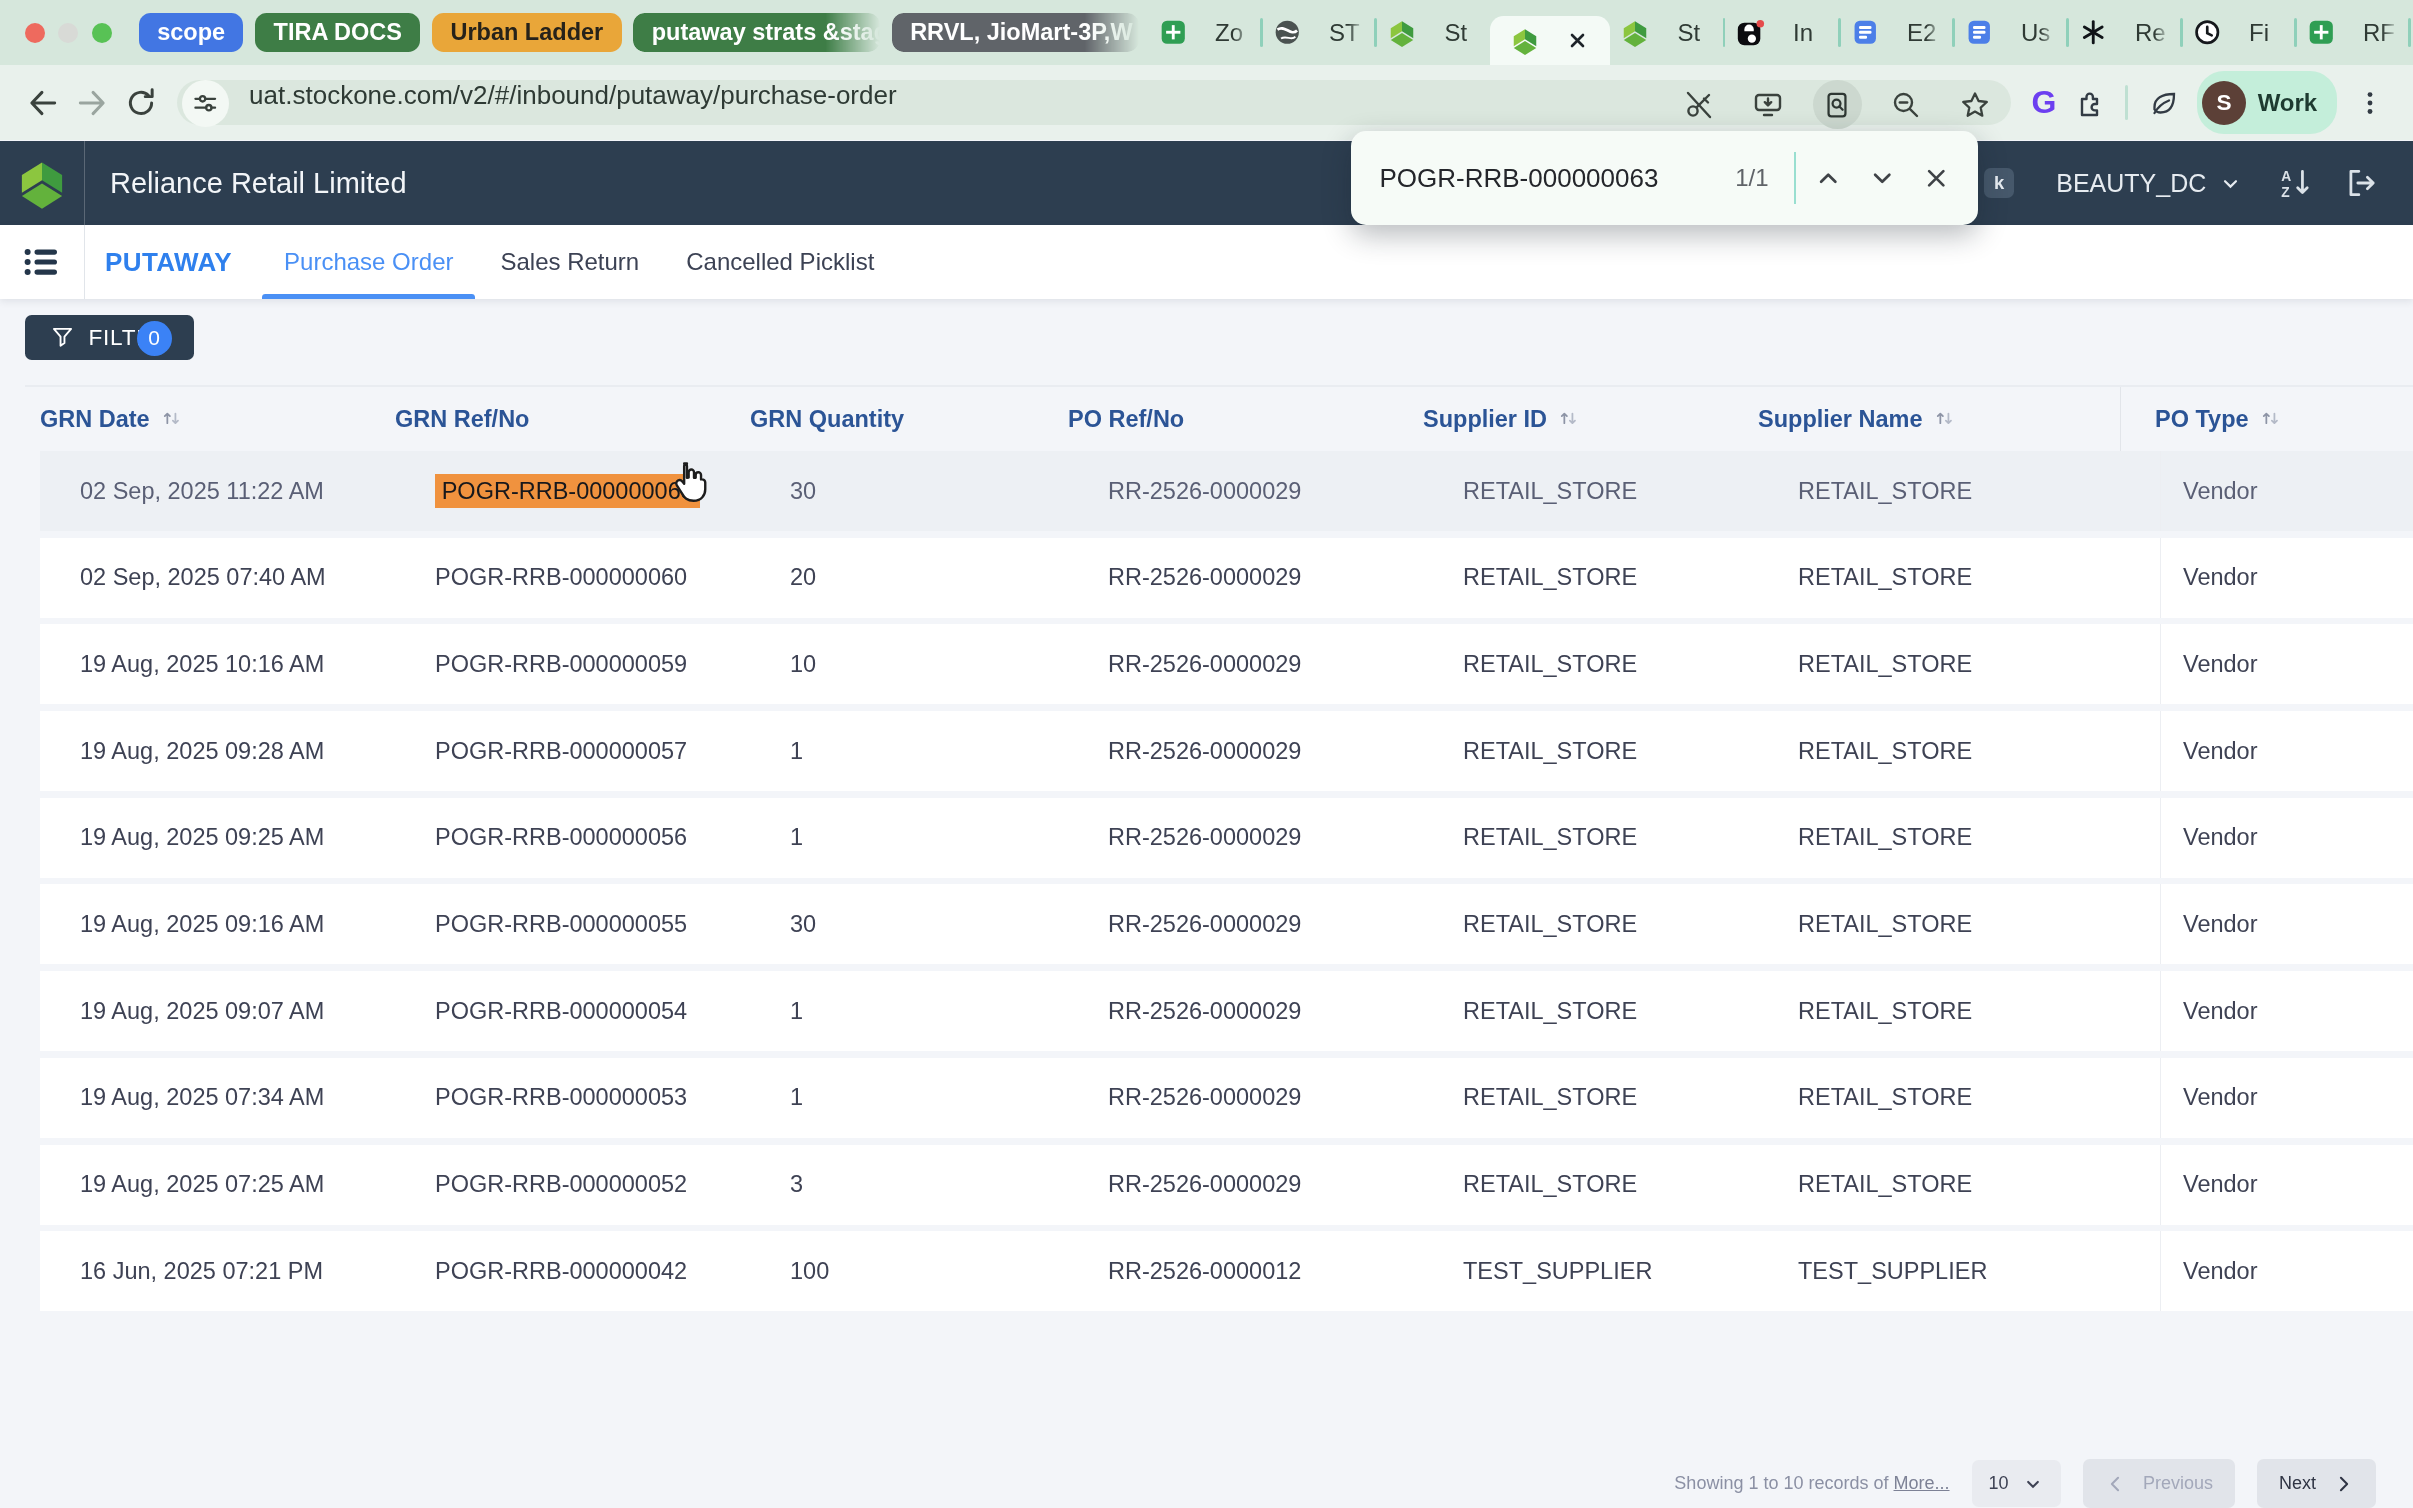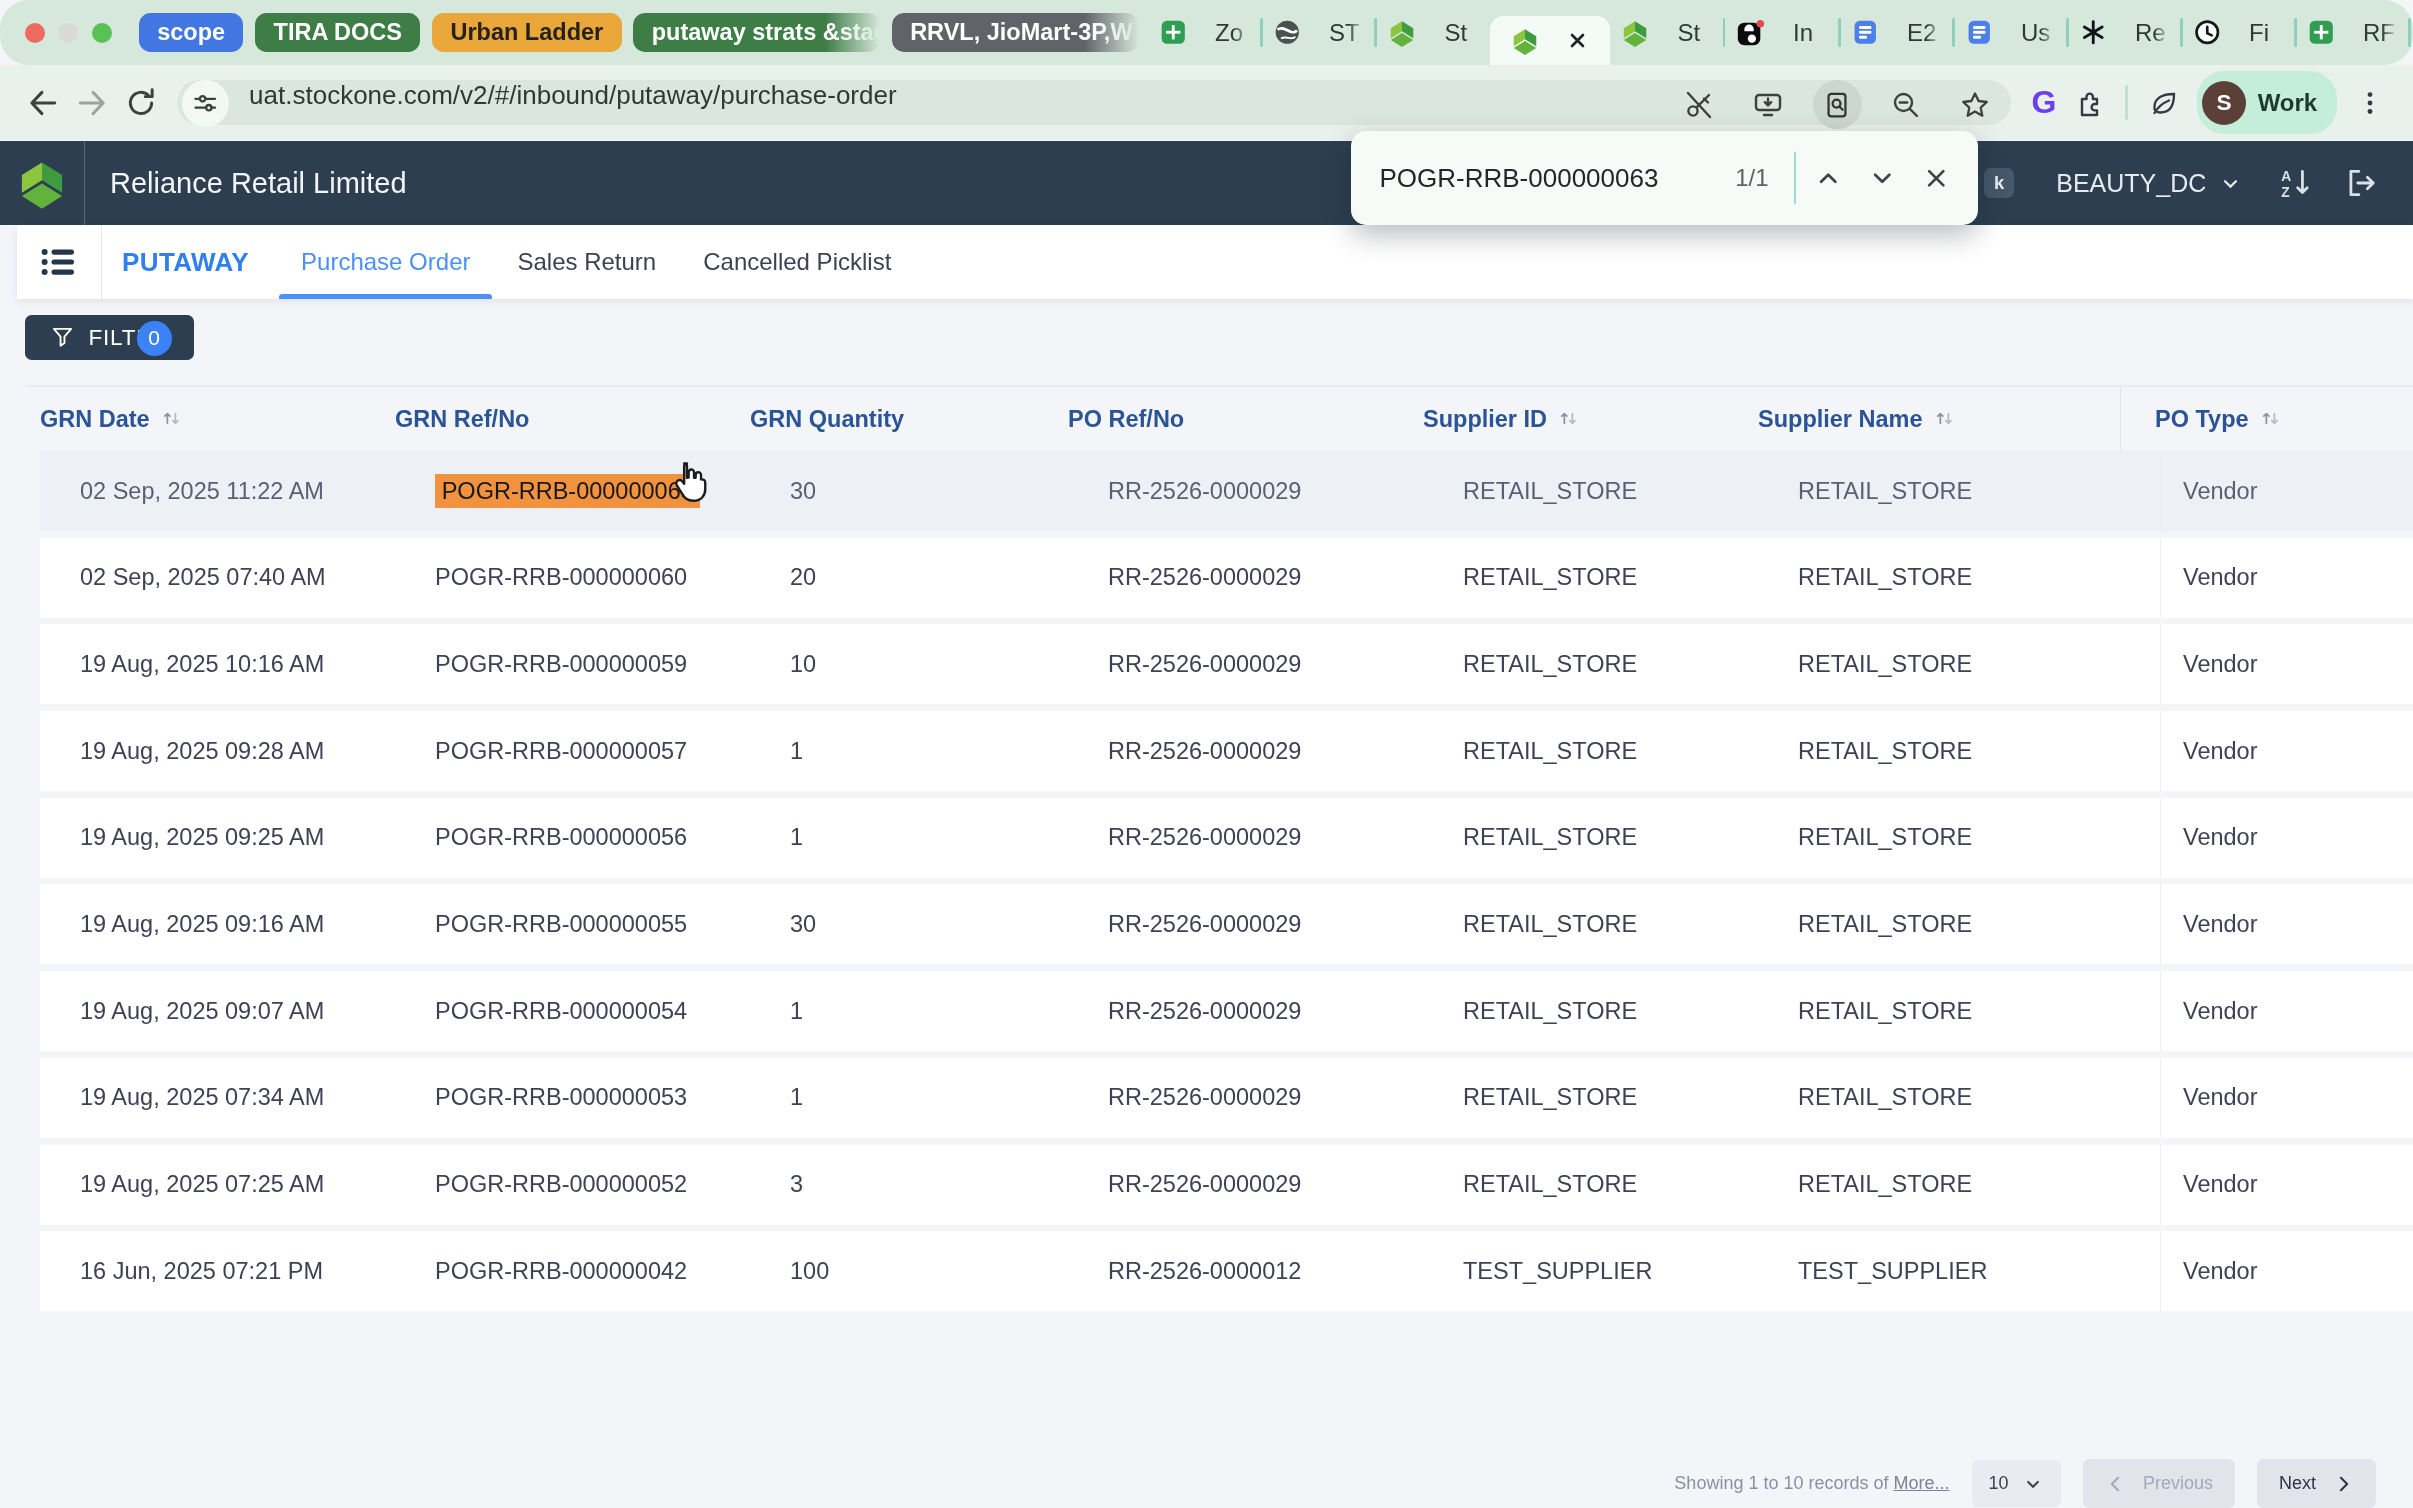--- a/index.html
+++ b/index.html
@@ -1,21 +1,21 @@
 <!DOCTYPE html>
 <html style="font-size:13.4px"><head>
 <meta charset="utf-8">
 <style>
   html,body{margin:0;padding:0;background:#f3f5f9;}
   .screen{position:relative;width:2413px;height:1508px;overflow:hidden;
           font-family:"Liberation Sans","DejaVu Sans",sans-serif;background:#f3f5f9;}
 
   
   .tabstrip{position:absolute;top:0;left:0;right:0;height:65px;background:#d6e7dc;
-            display:flex;align-items:center;padding:0 15px;gap:10px;border-radius:29px;}
+            display:flex;align-items:center;padding:0 15px;gap:10px;}
   .traffic{display:flex;gap:13.4px;margin:0 17px 0 10px;}
   .light{width:20px;height:20px;border-radius:50%;}
   .light.red{background:#ee6a5e}.light.gray{background:#d8dad6}.light.green{background:#58c255}
   .group-pill{height:39px;border-radius:11.7px;display:flex;align-items:center;padding:0 18.4px;
               font-size:23.5px;font-weight:600;white-space:nowrap;max-width:210px;overflow:hidden;}
   .group-pill.fade{-webkit-mask-image:linear-gradient(90deg,#000 78%,transparent);
                    mask-image:linear-gradient(90deg,#000 78%,transparent);}
   .tab-item{display:flex;align-items:center;gap:28px;padding:0 10px;height:65px;
             font-size:24px;color:#2f3a34;white-space:nowrap;}
   .tab-item .tab-label{-webkit-mask-image:linear-gradient(90deg,#000 55%,transparent);
@@ -61,21 +61,21 @@
   
   .find-bar{position:absolute;left:1351px;top:131px;width:627px;height:94px;background:#f6fbf7;
             border-radius:15px;box-shadow:0 10px 28.5px rgba(20,30,40,.30);display:flex;
             align-items:center;padding:0 15px 0 28.5px;z-index:40;box-sizing:border-box;}
   .find-query{font-size:26px;color:#24262b;flex:1;}
   .find-count{font-size:24px;color:#5f6368;margin-right:25px;}
   .find-div{width:2.5px;height:52px;background:#99dfd0;margin-right:5px;flex:none;}
   .find-btn{width:54px;height:54px;display:flex;align-items:center;justify-content:center;color:#3f4347;}
 
   
-  .subnav{position:absolute;top:225px;left:17px;right:0;height:74px;background:#fff;
+  .subnav{position:absolute;top:225px;left:0;right:0;height:74px;background:#fff;
           display:flex;align-items:center;box-shadow:0 2.5px 7.5px rgba(40,50,70,.10);z-index:5;}
   .menu-box{width:84px;height:100%;display:flex;align-items:center;justify-content:center;
             border-right:1.7px solid #e1e5ea;flex:none;}
   .module{margin-left:20px;font-size:26px;font-weight:700;color:#2f80ed;letter-spacing:0.4px;}
   .ptabs{display:flex;margin-left:28.5px;height:100%;}
   .ptab{position:relative;display:flex;align-items:center;padding:0 23.5px;font-size:24px;color:#3c4254;}
   .ptab.active{color:#4a90f5;}
   .ptab.active::after{content:"";position:absolute;left:1.7px;right:1.7px;bottom:0;height:5px;
                       background:#4a90f5;border-radius:3.4px 3.4px 0 0;}
 

